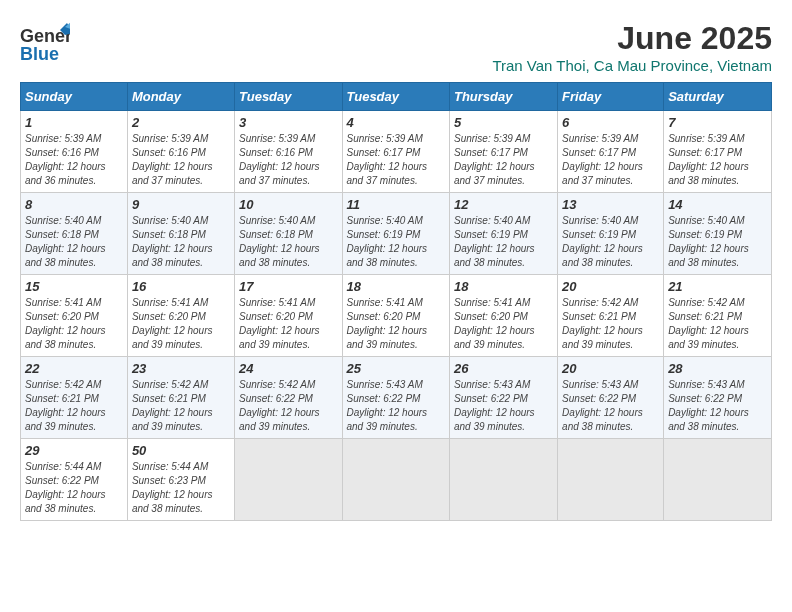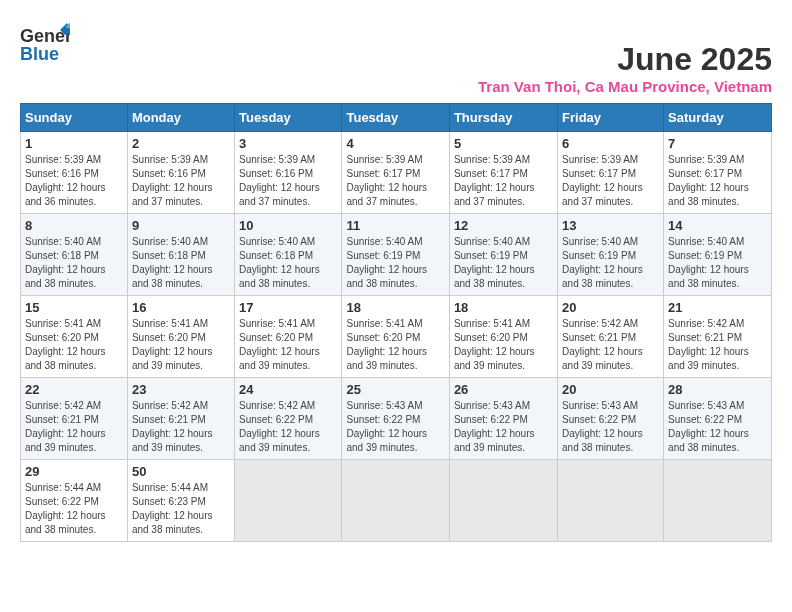--- a/index.html
+++ b/index.html
@@ -21,31 +21,31 @@
       align-items: center;
       gap: 4px;
     }
     .title-block {
       text-align: right;
     }
     .title-block h1 {
       font-size: 32px;
       font-weight: bold;
       color: #333;
-      margin-top: 21px;
     }
     .title-block h2 {
       font-size: 15px;
-      font-weight: bold;
-      color: #ec4899;
+      font-weight: normal;
+      color: #0f766e;
     }
     .calendar {
       width: 100%;
       border-collapse: collapse;
       border: 1px solid #ccc;
+      font-style: italic;
     }
     .calendar thead tr th {
       background: #2b7bb9;
       color: #fff;
       font-size: 13px;
       font-weight: bold;
       padding: 6px 4px;
       text-align: left;
       border: 1px solid #2068a0;
     }

